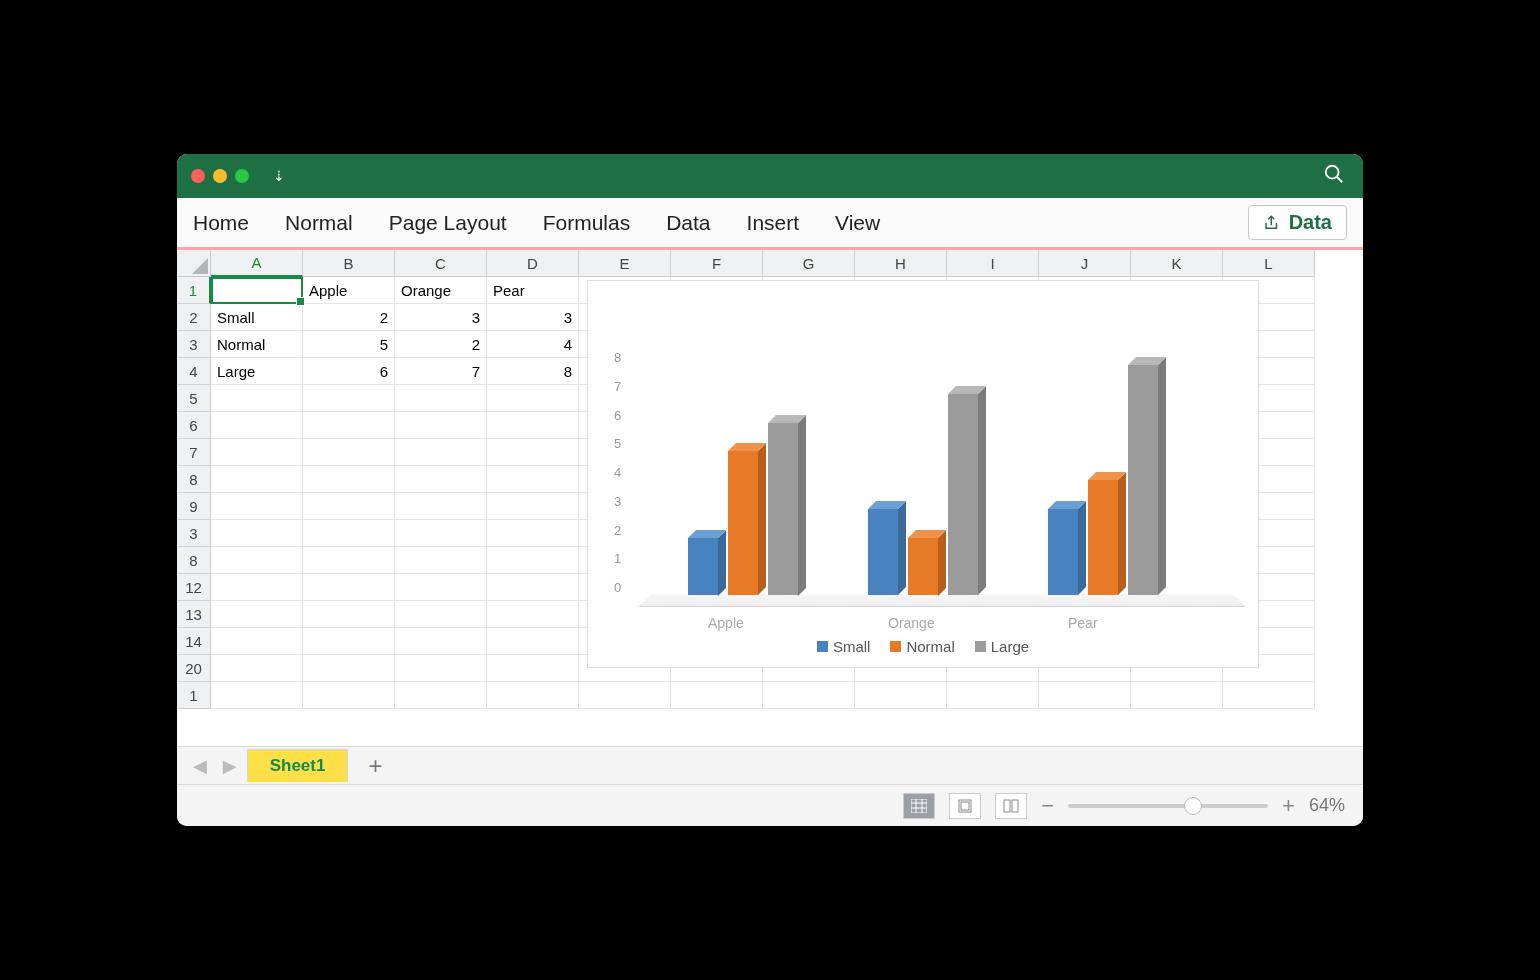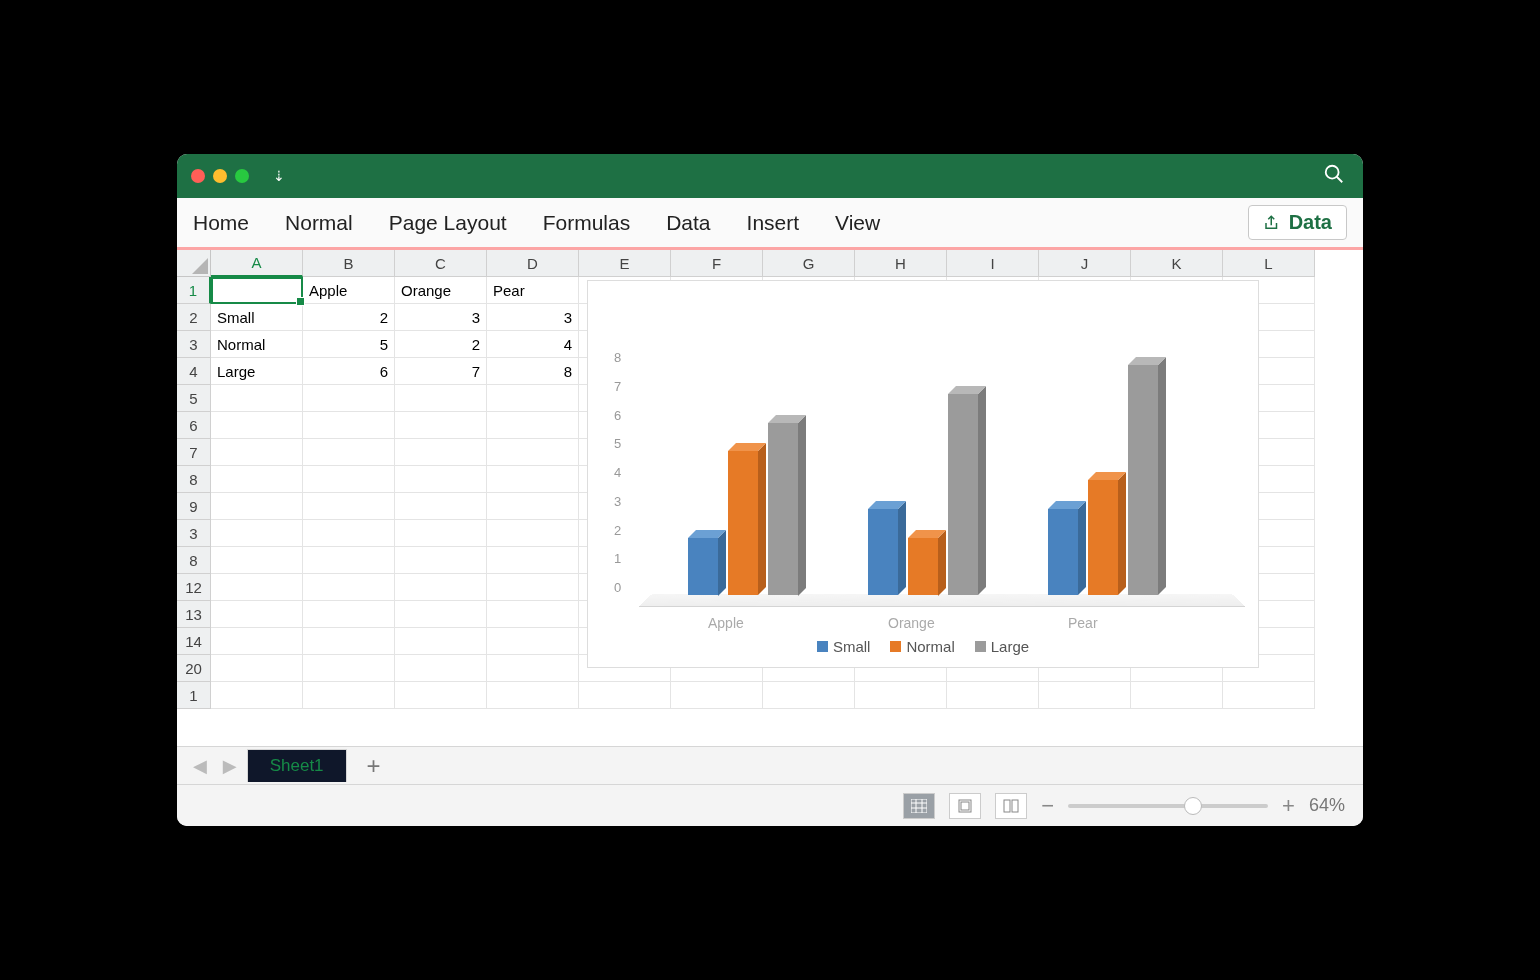--- a/index.html
+++ b/index.html
@@ -157,22 +157,22 @@
     transform: perspective(400px) rotateX(55deg);
     transform-origin: bottom;
   }
   
   .tabs-bar {
     height: 38px; background: #f4f4f4; border-top: 1px solid #d6d6d6;
     display: flex; align-items: center; padding-left: 10px; gap: 4px;
   }
   .nav-tri { color: #bbb; font-size: 18px; padding: 0 6px; }
   .sheet-tab {
-    background:#0f172a; border:1px solid #d6d6d6; border-bottom:none;
-    padding:6px 22px; color:#168a47; font-weight:400; font-size:17px;
+    background:#fde047; border:1px solid #d6d6d6; border-bottom:none;
+    padding:6px 22px; color:#168a47; font-weight:700; font-size:17px;
     border-radius: 0 0 0 0;
   }
   .add-sheet { font-size: 24px; color:#777; padding:0 16px; }
   
   .status {
     height: 42px; background: #f4f4f4; border-top: 1px solid #d6d6d6;
     display:flex; align-items:center; justify-content:flex-end;
     padding: 0 18px; gap: 14px; color:#777; font-size:18px;
   }
   .view-btn {

